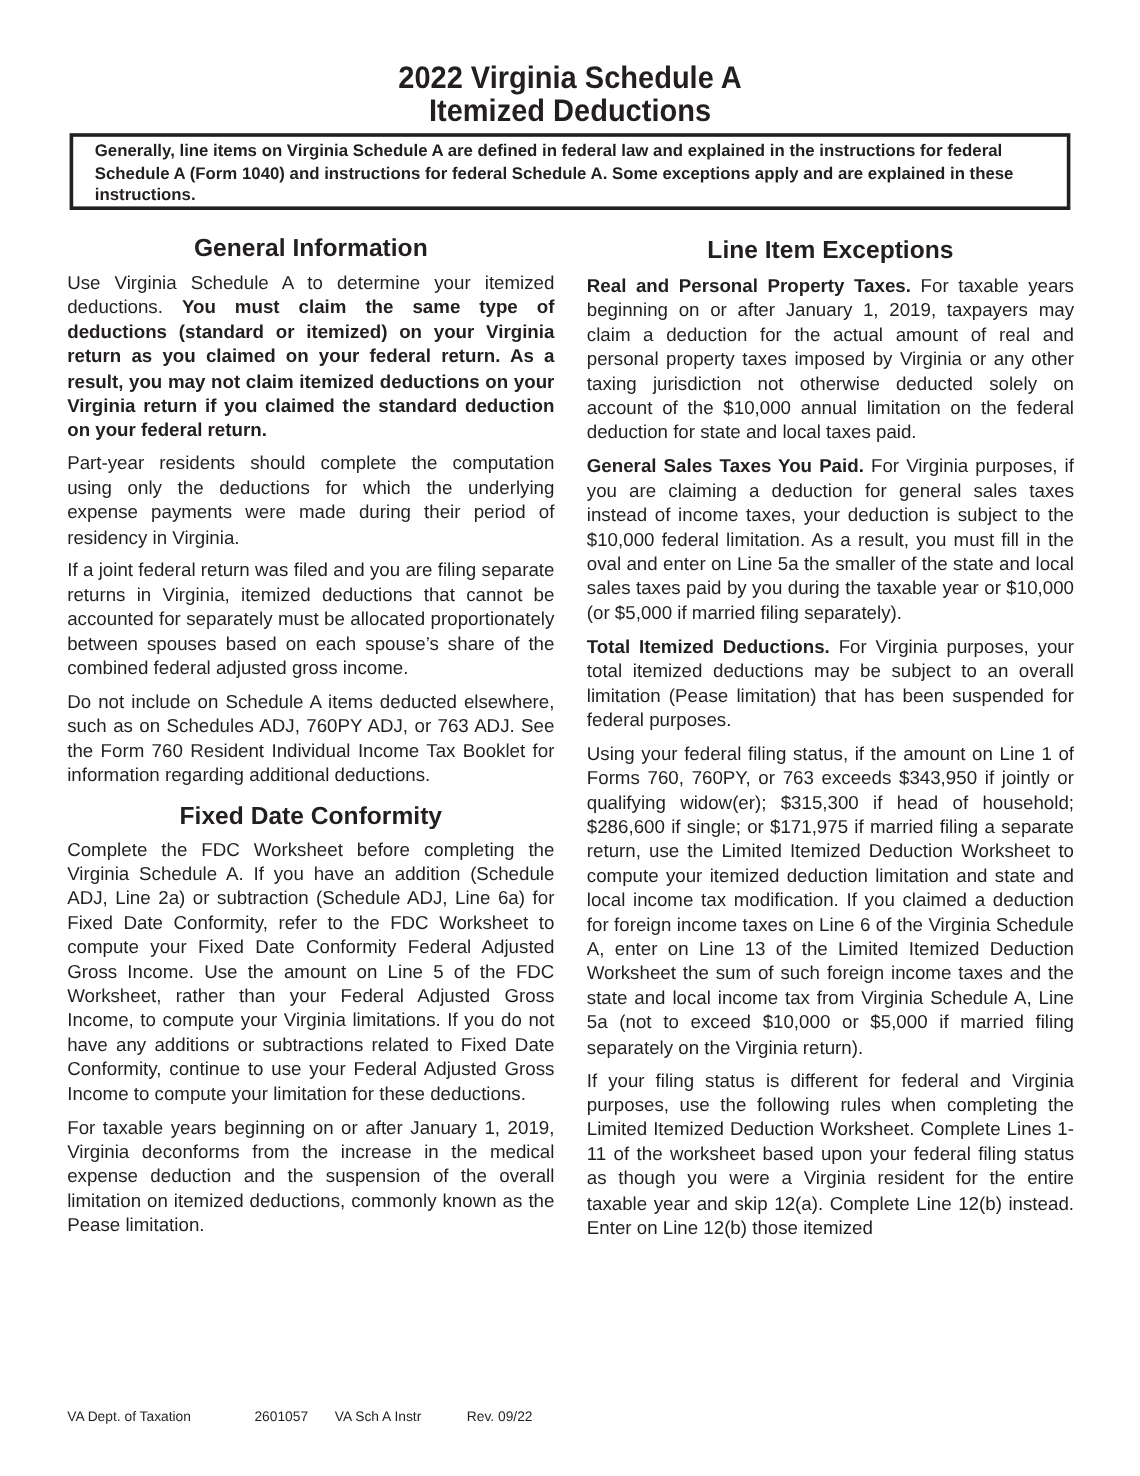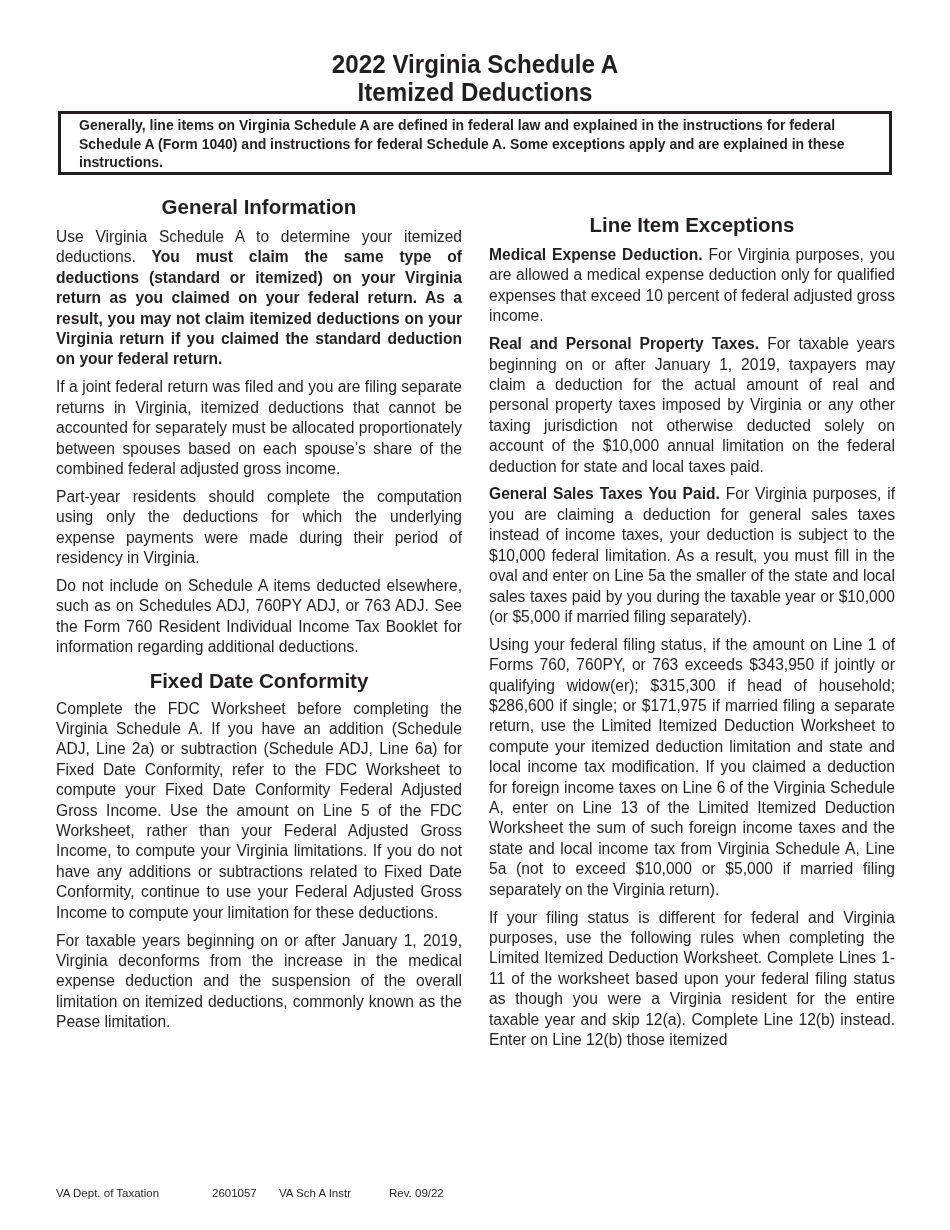--- a/index.html
+++ b/index.html
@@ -24,60 +24,60 @@
     font-size: 15.6px; line-height: 20.4px; text-align: justify;
   }
   .col.left { left: 56px; }
   .col.right { left: 489px; }
   .col h2 {
     font-size: 20.5px; font-weight: bold; text-align: center; margin: 0 0 7px 0;
     line-height: 26px;
   }
   .col p { margin: 0 0 7.5px 0; }
   .col b { font-weight: bold; }
-  .col.right h2 { margin-top: 18px; }
+  .col.right h2 { margin-top: 2px; }
   .left h2.sub { margin: 10px 0 5px 0; }
   .footer {
     position: absolute; top: 1171px; left: 56px; font-size: 11.5px;
     white-space: pre;
   }
-  .footer span { position: absolute; top: 16px; white-space: nowrap; text-align: center; }
+  .footer span { position: absolute; top: 4px; white-space: nowrap; text-align: center; }
 </style>
 </head>
 <body>
 
 <div class="title">
   <div>2022 Virginia Schedule A</div>
   <div>Itemized Deductions</div>
 </div>
 
 <div class="notice-box">
   <span>Generally, line items on Virginia Schedule A are defined in federal law and explained in the instructions for federal Schedule A (Form 1040) and instructions for federal Schedule A. Some exceptions apply and are explained in these instructions.</span>
 </div>
 
 <div class="col left">
   <section>
     <h2>General Information</h2>
     <p><span>Use Virginia Schedule A to determine your itemized deductions. </span><b>You must claim the same type of deductions (standard or itemized) on your Virginia return as you claimed on your federal return. As a result, you may not claim itemized deductions on your Virginia return if you claimed the standard deduction on your federal return.</b></p>
+    <p>Part-year residents should complete the computation using only the deductions for which the underlying expense payments were made during their period of residency in Virginia.</p>
     <p>If a joint federal return was filed and you are filing separate returns in Virginia, itemized deductions that cannot be accounted for separately must be allocated proportionately between spouses based on each spouse’s share of the combined federal adjusted gross income.</p>
-    <p>Part-year residents should complete the computation using only the deductions for which the underlying expense payments were made during their period of residency in Virginia.</p>
     <p>Do not include on Schedule A items deducted elsewhere, such as on Schedules ADJ, 760PY ADJ, or 763 ADJ. See the Form 760 Resident Individual Income Tax Booklet for information regarding additional deductions.</p>
   </section>
   <section>
     <h2 class="sub">Fixed Date Conformity</h2>
     <p>Complete the FDC Worksheet before completing the Virginia Schedule A. If you have an addition (Schedule ADJ, Line 2a) or subtraction (Schedule ADJ, Line 6a) for Fixed Date Conformity, refer to the FDC Worksheet to compute your Fixed Date Conformity Federal Adjusted Gross Income. Use the amount on Line 5 of the FDC Worksheet, rather than your Federal Adjusted Gross Income, to compute your Virginia limitations. If you do not have any additions or subtractions related to Fixed Date Conformity, continue to use your Federal Adjusted Gross Income to compute your limitation for these deductions.</p>
     <p>For taxable years beginning on or after January 1, 2019, Virginia deconforms from the increase in the medical expense deduction and the suspension of the overall limitation on itemized deductions, commonly known as the Pease limitation.</p>
   </section>
 </div>
 
 <div class="col right">
   <h2>Line Item Exceptions</h2>
-  <p><b>Medical Expense Deduction.</b><span> For Virginia purposes, you are allowed a medical expense deduction only for qualified expenses that exceed 10 percent of federal adjusted gross income.</span></p>
   <p><b>Real and Personal Property Taxes.</b><span> For taxable years beginning on or after January 1, 2019, taxpayers may claim a deduction for the actual amount of real and personal property taxes imposed by Virginia or any other taxing jurisdiction not otherwise deducted solely on account of the $10,000 annual limitation on the federal deduction for state and local taxes paid.</span></p>
   <p><b>General Sales Taxes You Paid.</b><span> For Virginia purposes, if you are claiming a deduction for general sales taxes instead of income taxes, your deduction is subject to the $10,000 federal limitation. As a result, you must fill in the oval and enter on Line 5a the smaller of the state and local sales taxes paid by you during the taxable year or $10,000 (or $5,000 if married filing separately).</span></p>
+  <p><b>Total Itemized Deductions.</b><span> For Virginia purposes, your total itemized deductions may be subject to an overall limitation (Pease limitation) that has been suspended for federal purposes.</span></p>
   <p>Using your federal filing status, if the amount on Line 1 of Forms 760, 760PY, or 763 exceeds $343,950 if jointly or qualifying widow(er); $315,300 if head of household; $286,600 if single; or $171,975 if married filing a separate return, use the Limited Itemized Deduction Worksheet to compute your itemized deduction limitation and state and local income tax modification. If you claimed a deduction for foreign income taxes on Line 6 of the Virginia Schedule A, enter on Line 13 of the Limited Itemized Deduction Worksheet the sum of such foreign income taxes and the state and local income tax from Virginia Schedule A, Line 5a (not to exceed $10,000 or $5,000 if married filing separately on the Virginia return).</p>
   <p>If your filing status is different for federal and Virginia purposes, use the following rules when completing the Limited Itemized Deduction Worksheet. Complete Lines 1-11 of the worksheet based upon your federal filing status as though you were a Virginia resident for the entire taxable year and skip 12(a). Complete Line 12(b) instead. Enter on Line 12(b) those itemized</p>
 </div>
 
 <div class="footer">
   <span style="left:0">VA Dept. of Taxation</span>
   <span style="left:156px">2601057</span>
   <span style="left:223px">VA Sch A Instr</span>
   <span style="left:333px">Rev. 09/22</span>
 </div>

